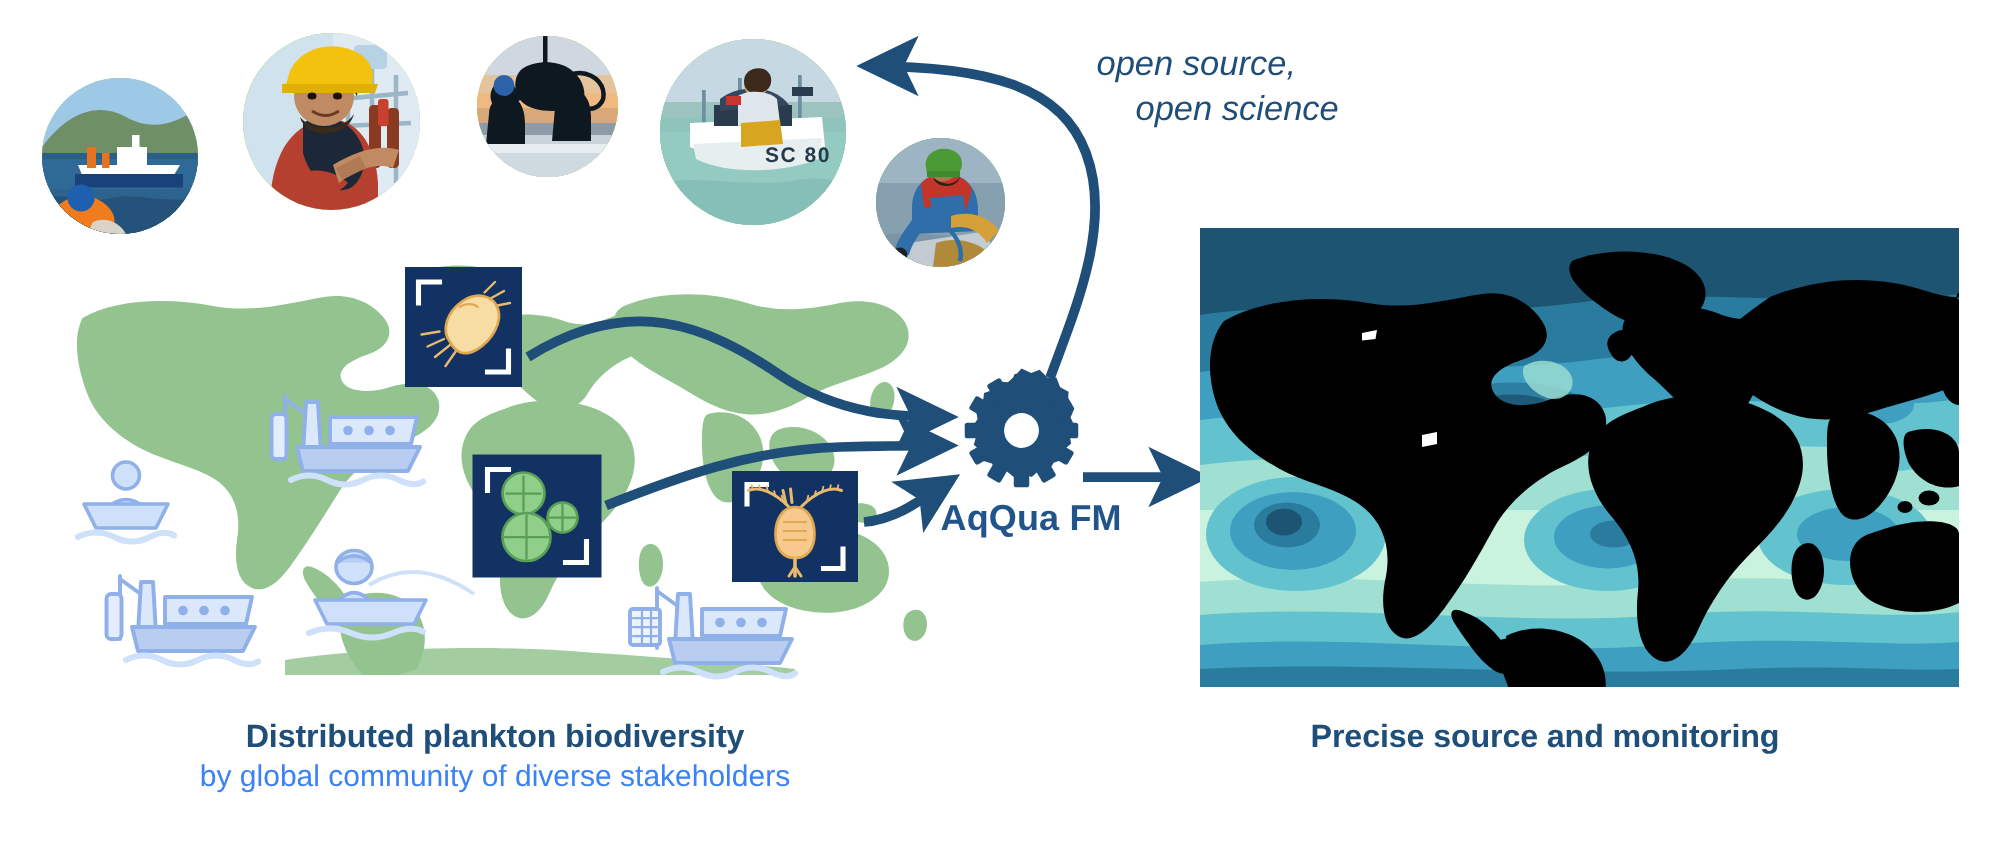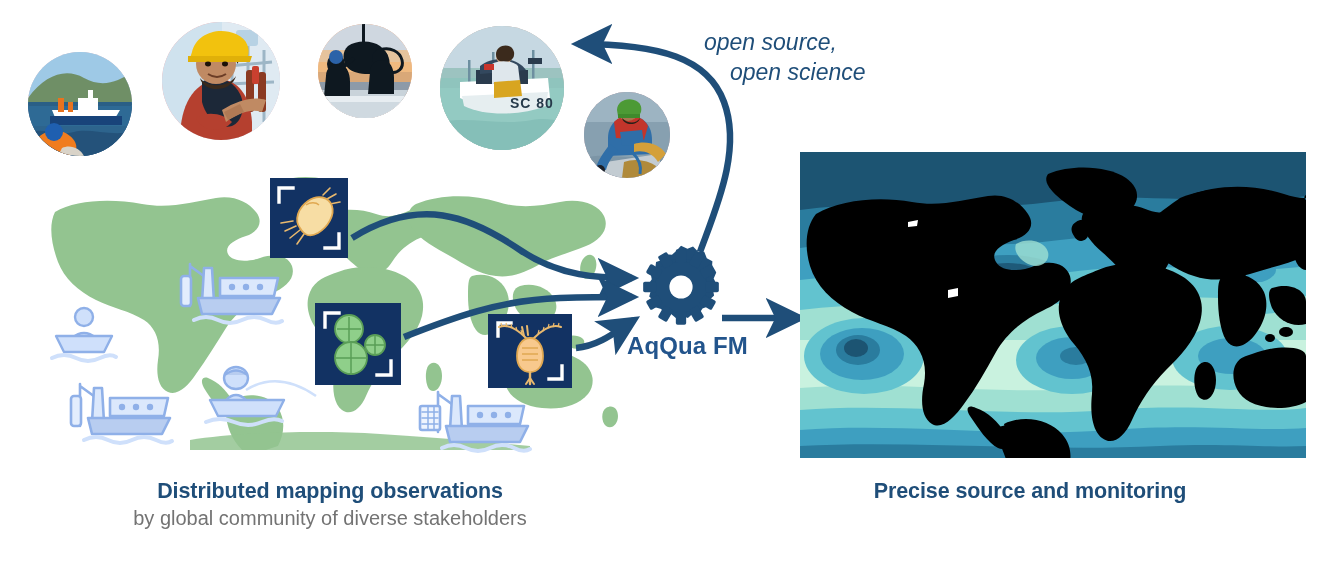--- a/index.html
+++ b/index.html
@@ -3,31 +3,31 @@
 <meta charset="utf-8">
 <style>
   * { margin:0; padding:0; box-sizing:border-box; }
   html,body { width:1329px; height:578px; background:#ffffff; overflow:hidden; }
   body { font-family:"Liberation Sans", sans-serif; }
   #stage { position:relative; width:1329px; height:578px; background:#fff; }
 
   .abs { position:absolute; }
 
   
-  .photo { position:absolute; border-radius:50%; overflow:hidden; background:#fca5a5; }
+  .photo { position:absolute; border-radius:50%; overflow:hidden; background:#84cc16; }
   .photo svg { display:block; width:100%; height:100%; }
 
   
   .tile { position:absolute; background:#123263; }
   .tile svg { display:block; width:100%; height:100%; }
 
   
   .cap { position:absolute; text-align:center; color:#1f4e79; line-height:1.28; }
   .cap .l1 { font-weight:bold; font-size:21.5px; letter-spacing:-0.1px; color:#1f4e79; }
-  .cap .l2 { font-size:20px; color:#737373; }
+  .cap .l2 { font-size:20px; color:#3b82f6; }
 
   .fmlabel {
     position:absolute; font-weight:bold; font-size:24px; color:#22548c;
     letter-spacing:0.1px; white-space:nowrap;
   }
   .osLabel {
     position:absolute; font-style:italic; font-size:23px; color:#1f4e79;
     line-height:1.32; white-space:nowrap;
   }
   .osLabel .ln2 { padding-left:26px; display:block; }
@@ -390,21 +390,21 @@
           <rect x="44" y="6" width="12" height="16" rx="2" transform="rotate(300 50 50)"></rect>
           <rect x="44" y="6" width="12" height="16" rx="2" transform="rotate(330 50 50)"></rect>
         </g>
       </g>
       <circle cx="50" cy="50" r="13.5" fill="#ffffff"></circle>
     </g>
   </svg>
 
   <div class="fmlabel" style="left:627px; top:332px;">AqQua FM</div>
 
-  <div class="osLabel" style="left:704px; top:27px;">
+  <div class="osLabel" style="left:731px; top:27px;">
     <span>open source,</span>
     <span class="ln2">open science</span>
   </div>
 
   <svg class="abs" style="left:800px; top:152px; width:506px; height:306px;" viewBox="0 0 506 306">
     <defs>
       <clipPath id="mapclip">
           <rect x="0" y="0" width="506" height="306"></rect>
         </clipPath>
     </defs>
@@ -492,21 +492,21 @@
       <g fill="#ffffff">
         <path d="M148 138 L158 136 L158 144 L148 146 Z"></path>
         <path d="M108 70 L118 68 L117 74 L108 75 Z"></path>
       </g>
 
       <path d="M216 92 C226 86 240 88 246 96 C252 104 246 114 236 114 C226 114 212 102 216 92 Z" fill="#9fe0d2" opacity="0.8"></path>
     </g>
   </svg>
 
   <div class="cap" style="left:20px; top:478px; width:620px;">
-    <div class="l1">Distributed mapping observations</div>
+    <div class="l1">Distributed plankton biodiversity</div>
     <div class="l2">by global community of diverse stakeholders</div>
   </div>
 
   <div class="cap" style="left:740px; top:478px; width:580px;">
     <div class="l1">Precise source and monitoring</div>
   </div>
 
 </div>
 
 </body></html>

